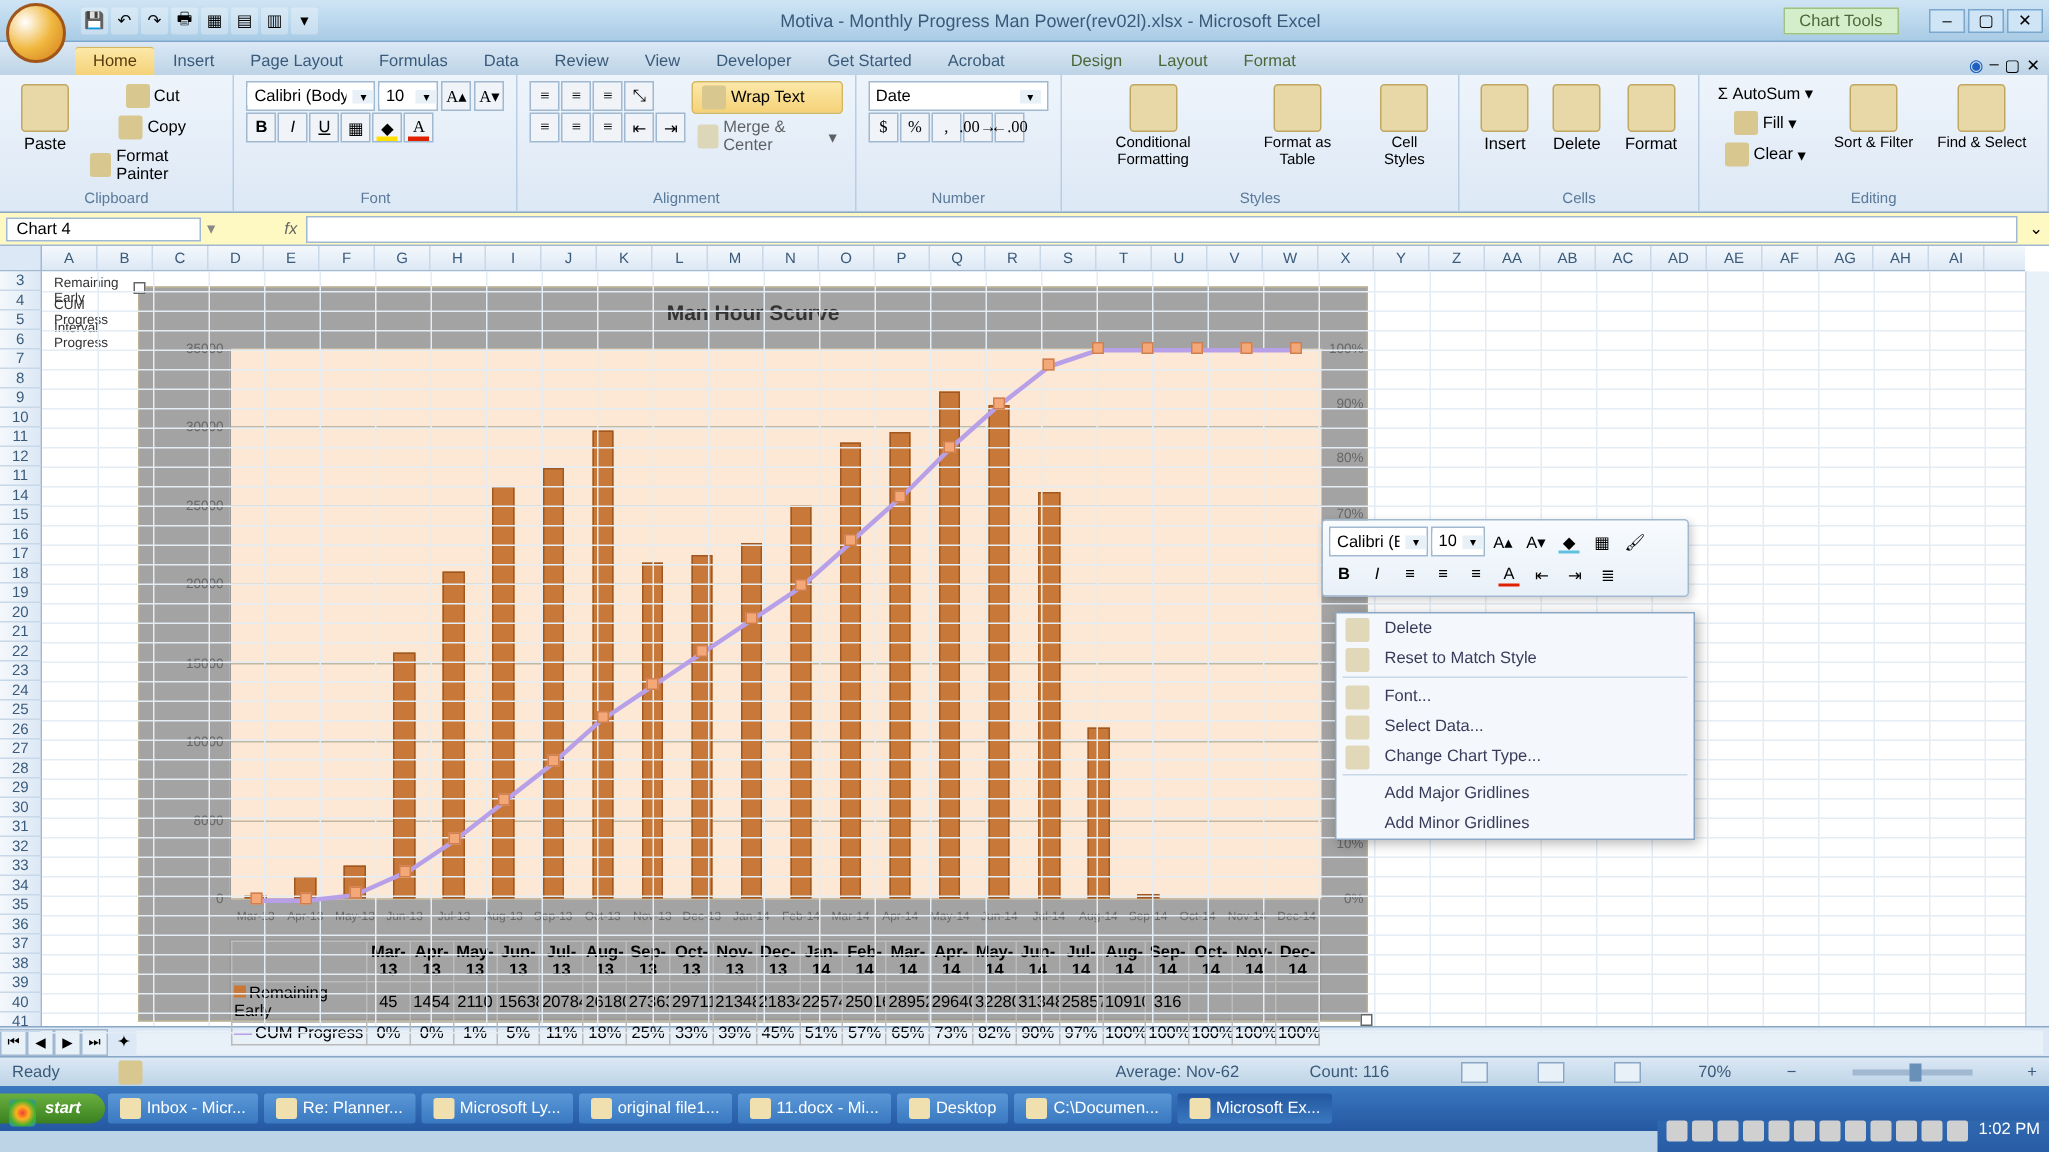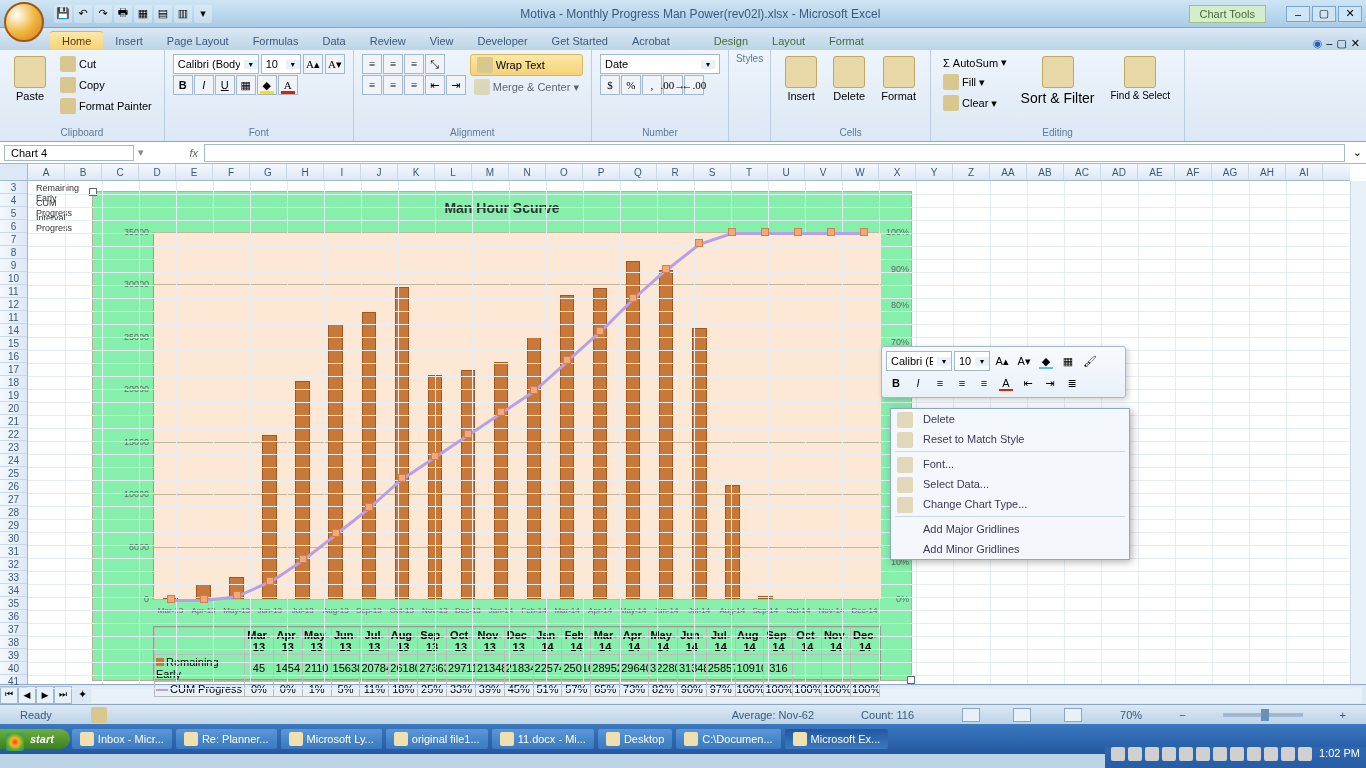--- a/index.html
+++ b/index.html
@@ -21,50 +21,50 @@
 .tab.active { background: linear-gradient(#fce8a8, #f5d278); color: #5a3a0a; border-top: 1px solid #d4b860; }
 .tab.chart-tab { color: #4a6837; }
 
 
 .ribbon { height: 92px; background: linear-gradient(#eef4fb, #dce8f5); border-bottom: 1px solid #8aa8c6; display: flex; }
 .ribbon-group { border-right: 1px solid #b8cee4; padding: 2px 6px; display: flex; flex-direction: column; }
 .ribbon-group-content { flex: 1; display: flex; align-items: flex-start; gap: 4px; padding: 2px; }
 .ribbon-group-label { text-align: center; color: #5a7a9a; font-size: 10px; padding: 1px; }
 .big-btn { display: flex; flex-direction: column; align-items: center; padding: 2px 6px; cursor: pointer; border-radius: 3px; }
 .big-btn .icon { width: 32px; height: 32px; background: #e8d8a8; border: 1px solid #c0a860; border-radius: 3px; margin-bottom: 2px; }
-.small-btn { padding: 2px 4px; cursor: pointer; border-radius: 2px; display:flex; align-items:center; gap:3px;}
+.small-btn { padding: 2px 4px; cursor: pointer; border-radius: 2px; display:flex; align-items:center; gap:3px;justify-content:center;}
 .small-icon { width: 16px; height: 16px; background: #d8c890; border-radius: 2px; }
 .combo { display: flex; align-items: center; border: 1px solid #a0b8d0; background: white; height: 20px; }
 .combo input { border: none; padding: 0 4px; font-size: 11px; width: 70px; }
 .combo .arrow { width: 14px; text-align: center; background: #e8f0f8; cursor: pointer; font-size:8px; }
 .toggle-row { display: flex; gap: 1px; }
 .toggle-btn { width: 20px; height: 20px; border: 1px solid #a0b8d0; background: #f0f4f8; display: flex; align-items:center; justify-content:center; cursor: pointer; font-family: "Times New Roman"; }
 .wrap-text-btn { background: linear-gradient(#fce8a8, #f5d278); border: 1px solid #d4b860; padding: 2px 6px; border-radius: 3px; cursor: pointer; display:flex; align-items:center; gap:3px; }
 .vstack { display: flex; flex-direction: column; gap: 1px; }
 
 
-.formula-row { height: 22px; background: #ffffff; border-bottom: 1px solid #a0b8d0; display: flex; align-items: center; }
+.formula-row { height: 22px; background: #fef9c3; border-bottom: 1px solid #a0b8d0; display: flex; align-items: center; }
 .name-box { width: 130px; background: white; border: 1px solid #a0b8d0; padding: 1px 6px; margin: 0 4px; }
 .fx-btn { padding: 0 6px; color: #666; font-style: italic; cursor: pointer; text-align: right; }
 .formula-input { flex: 1; background: white; border: 1px solid #a0b8d0; height: 18px; margin-right: 4px; }
 
 
 .grid-area { position: relative; background: white; height: 520px; display: flex; }
 .col-headers { position: absolute; top: 0; left: 28px; right: 16px; height: 17px; background: linear-gradient(#f4f8fc, #dce8f5); border-bottom: 1px solid #a0b8d0; display: flex; }
 .col-h { border-right: 1px solid #c8d8e8; text-align: center; font-size: 10px; color: #3a5a7a; line-height: 17px; }
 .row-headers { position: absolute; top: 17px; left: 0; width: 28px; bottom: 0; background: linear-gradient(90deg,#f4f8fc,#dce8f5); border-right: 1px solid #a0b8d0; }
 .row-h { height: 13px; border-bottom: 1px solid #c8d8e8; text-align: center; font-size: 10px; color: #3a5a7a; line-height: 13px; }
 .corner { position: absolute; top:0; left:0; width:28px; height:17px; background: #dce8f5; border-right: 1px solid #a0b8d0; border-bottom: 1px solid #a0b8d0; }
 .cells { position: absolute; top: 17px; left: 28px; right: 16px; bottom: 0; background: white; }
 .gridlines-v { position: absolute; top:0; bottom:0; border-right: 1px solid #e4ecf4; }
 .gridlines-h { position: absolute; left:0; right:0; border-bottom: 1px solid #e4ecf4; }
 .frozen-cell { position: absolute; font-size: 9px; color: #333; }
 
 
-.chart-obj { position: absolute; top: 10px; left: 64px; width: 820px; height: 490px; background: #86efac; border: 1px solid #b8b090; }
+.chart-obj { position: absolute; top: 10px; left: 64px; width: 820px; height: 490px; background: #a3a3a3; border: 1px solid #b8b090; }
 .chart-obj::before, .chart-obj::after { content:''; position:absolute; width:6px; height:6px; background:white; border:1px solid #666; }
 .chart-obj::before { top:-4px; left:-4px; } .chart-obj::after { bottom:-4px; right:-4px; }
 .chart-title { text-align: center; font-weight: bold; font-size: 14px; color: #333; padding: 8px; }
 .plot-area { position: absolute; top: 40px; left: 60px; right: 30px; bottom: 80px; background: #fce8d4; border-left: 1px solid #999; border-bottom: 1px solid #999; }
 .y-tick { position: absolute; left: -50px; width: 45px; text-align: right; font-size: 9px; color: #666; transform: translateY(-50%); }
 .y2-tick { position: absolute; right: -28px; font-size: 9px; color: #666; transform: translateY(-50%); }
 .gridline { position: absolute; left: 0; right: 0; border-top: 1px solid #c0b8a0; }
 .bar { position: absolute; bottom: 0; background: #c87838; border: 1px solid #a05820; }
 .line-marker { position: absolute; width: 8px; height: 8px; background: #f4a878; border: 1px solid #d08050; transform: translate(-50%, -50%); z-index: 2; }
 .line-seg { position: absolute; height: 3px; background: #b8a0e8; transform-origin: left center; z-index: 1; }
@@ -90,21 +90,21 @@
 
 
 .sheet-tab-row { height: 20px; background: #dce8f5; border-top: 1px solid #8aa8c6; display: flex; align-items: center; }
 .sheet-nav { display: flex; }
 .sheet-nav button { width: 18px; height: 18px; border: 1px solid #a0b8d0; background: #e8f0f8; cursor: pointer; font-size:9px; }
 .sheet-tab { padding: 2px 12px; background: white; border: 1px solid #a0b8d0; border-bottom: none; margin-left: 1px; cursor: pointer; color: #3a5a7a; font-size: 11px; }
 .sheet-tab.active { background: white; font-weight: bold; border-top: 2px solid #f5b840; }
 .sheet-tab.inactive { background: linear-gradient(#dce8f5, #c8d8e8); }
 
 
-.status-bar { height: 20px; background: linear-gradient(#dce8f5, #bcd4e6); border-top: 1px solid #8aa8c6; display: flex; align-items: center; padding: 0 20px; color: #3a5a7a; font-size: 11px; gap: 31px; }
+.status-bar { height: 20px; background: linear-gradient(#dce8f5, #bcd4e6); border-top: 1px solid #8aa8c6; display: flex; align-items: center; padding: 0 8px; color: #3a5a7a; font-size: 11px; gap: 31px; }
 .status-bar .spacer { flex: 1; }
 .view-btn { width: 18px; height: 14px; border: 1px solid #8aa8c6; background: #e8f0f8; margin: 0 1px; cursor:pointer; }
 .zoom-slider { width: 80px; height: 4px; background: #a0b8d0; margin: 0 6px; position: relative; }
 .zoom-slider .thumb { position: absolute; width: 8px; height: 12px; background: #6890b8; top: -4px; left: 48%; }
 
 
 .taskbar { height: 30px; background: linear-gradient(#3a78c0, #2458a0); display: flex; align-items: center; }
 .start-btn { background: linear-gradient(#6ab040, #3a8020); color: white; font-weight: bold; font-style: italic; padding: 4px 16px 4px 30px; border-radius: 0 14px 14px 0; cursor: pointer; position:relative; }
 .start-btn::before { content:''; position:absolute; left:6px; top:4px; width:18px; height:18px; background: radial-gradient(circle, #f04030, #ffb020, #40b030, #3080e0); border-radius:3px; }
 .task-item { background: linear-gradient(#5a98d8, #3a78c0); color: white; padding: 3px 8px; margin: 2px; border-radius: 2px; cursor: pointer; display:flex; align-items:center; gap:4px; font-size:11px; max-width: 110px; overflow:hidden; white-space:nowrap; }
@@ -261,20 +261,34 @@
         <button class="toggle-btn">%</button>
         <button class="toggle-btn">,</button>
         <button class="toggle-btn">.00→</button>
         <button class="toggle-btn">←.00</button>
       </div>
     </div>
     <div class="ribbon-group-label">Number</div>
   </div>
 
   <div class="ribbon-group">
+    <div class="ribbon-group-content">
+      <div class="big-btn">
+          <div class="icon"></div>
+          <span style="font-size:10px;text-align:center">Conditional Formatting</span>
+        </div>
+      <div class="big-btn">
+          <div class="icon"></div>
+          <span style="font-size:10px;text-align:center">Format as Table</span>
+        </div>
+      <div class="big-btn">
+          <div class="icon"></div>
+          <span style="font-size:10px;text-align:center">Cell Styles</span>
+        </div>
+    </div>
     <div class="ribbon-group-label">Styles</div>
   </div>
 
   <div class="ribbon-group">
     <div class="ribbon-group-content">
       <div class="big-btn">
           <div class="icon"></div>
           <span>Insert</span>
         </div>
       <div class="big-btn">
@@ -291,21 +305,21 @@
 
   <div class="ribbon-group" style="flex:0 0 auto">
     <div class="ribbon-group-content">
       <div class="vstack">
         <div class="small-btn"><span>Σ</span> <span>AutoSum</span> ▾</div>
         <div class="small-btn"><span class="small-icon"></span> <span>Fill</span> ▾</div>
         <div class="small-btn"><span class="small-icon"></span> <span>Clear</span> ▾</div>
       </div>
       <div class="big-btn">
           <div class="icon"></div>
-          <span style="font-size:14px;text-align:right">Sort &amp; Filter</span>
+          <span style="font-size:10px;text-align:right">Sort &amp; Filter</span>
         </div>
       <div class="big-btn">
           <div class="icon"></div>
           <span style="font-size:10px;text-align:center">Find &amp; Select</span>
         </div>
     </div>
     <div class="ribbon-group-label">Editing</div>
   </div>
 </div>
 

